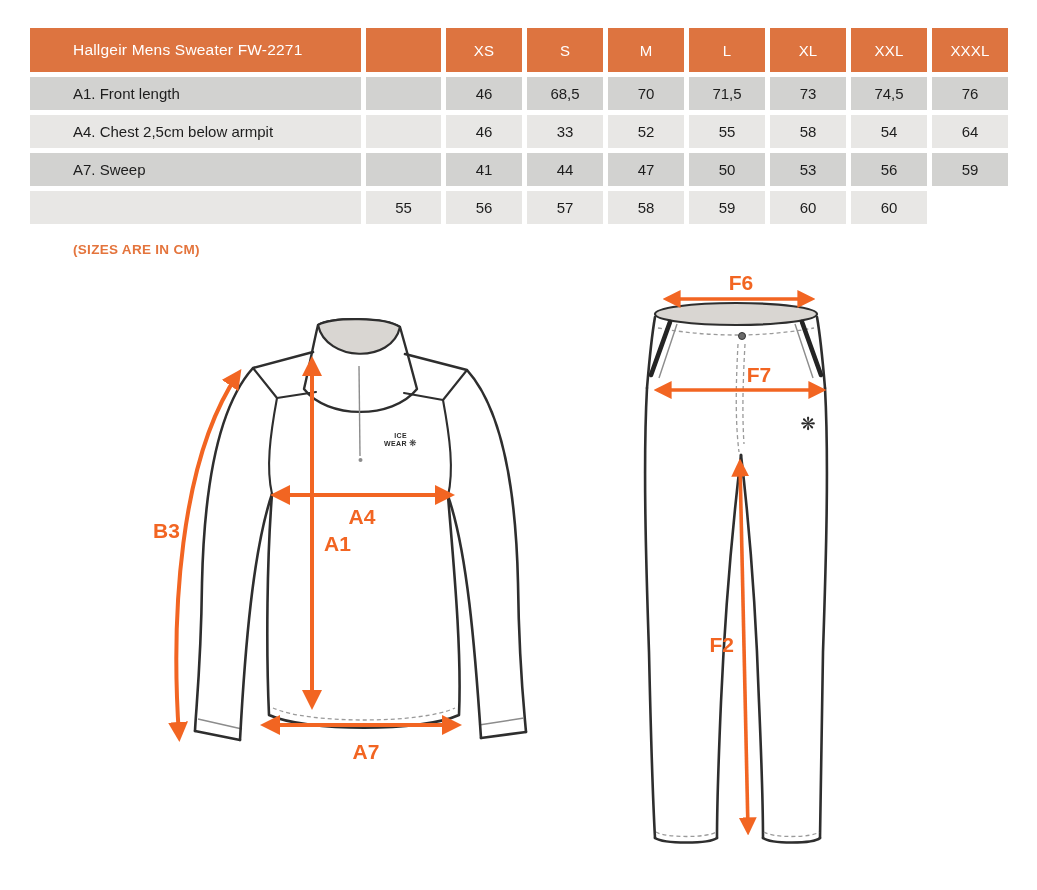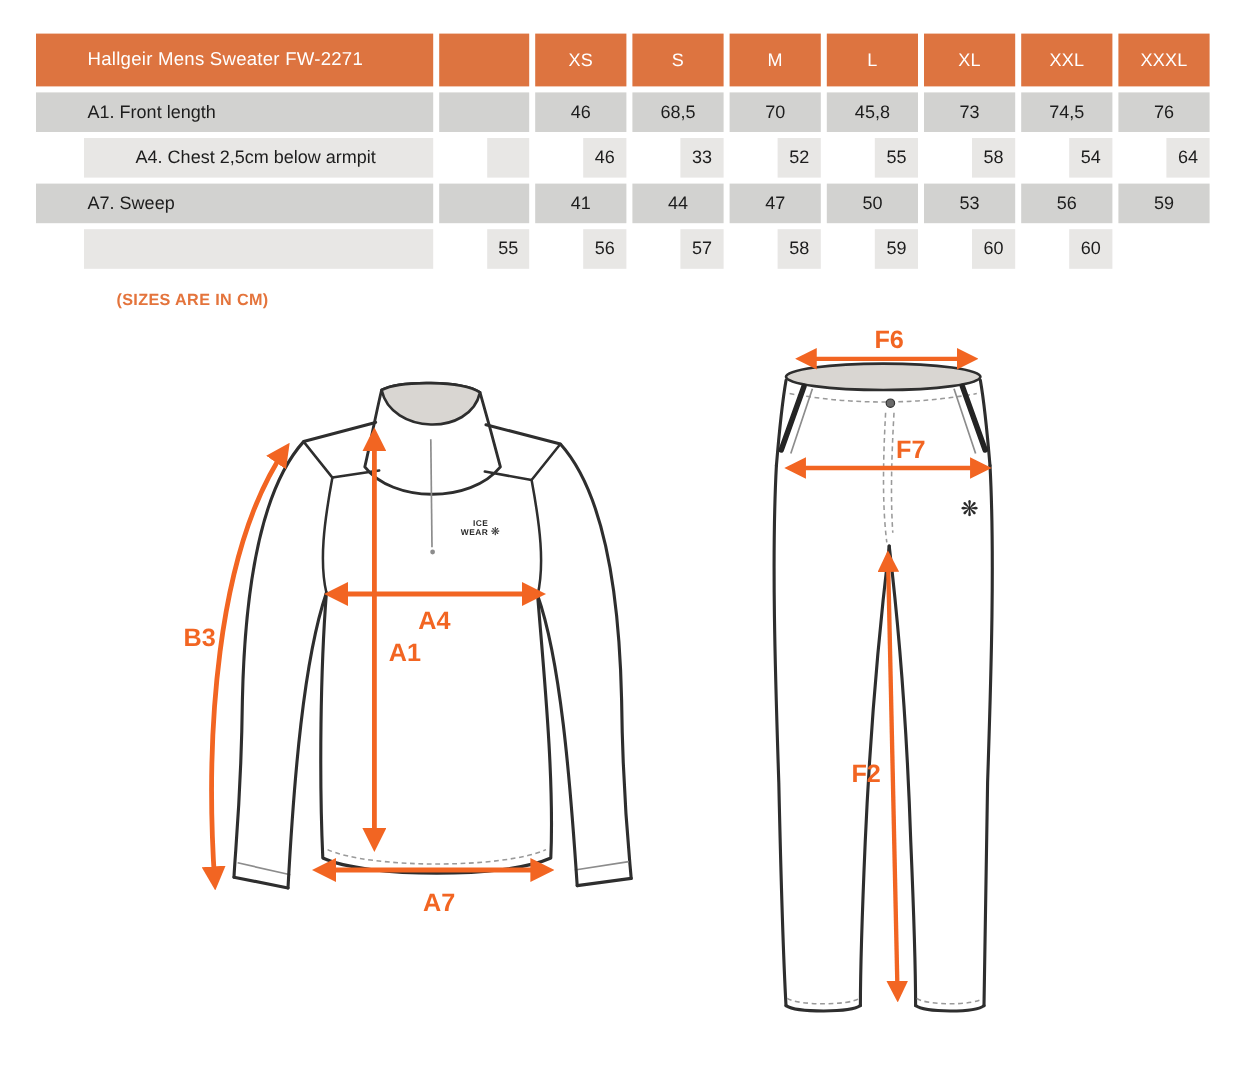--- a/index.html
+++ b/index.html
@@ -28,26 +28,26 @@
     display:flex;align-items:center;justify-content:center;
     letter-spacing:.2px;
   }
   .hcell.title{justify-content:flex-start;padding-left:43px;font-size:15.5px;}
   .cell{
     font-size:15px;color:#1d1d1d;
     display:flex;align-items:center;justify-content:center;
   }
   .cell.label{justify-content:flex-start;padding-left:43px;}
   .rowA{background:var(--row-dark);}
-  .rowB{background:var(--row-light);margin-left:40px;}
+  .rowB{background:var(--row-light);}
 
   
   .note{
     position:absolute;left:73px;top:242px;
-    color:var(--note-orange);font-size:13.5px;font-weight:600;letter-spacing:.3px;margin-left:24px;
+    color:var(--note-orange);font-size:13.5px;font-weight:600;letter-spacing:.3px;
   }
 
   
   .diag{position:absolute;}
   .outline{fill:none;stroke:var(--line-dark);stroke-width:2.6;stroke-linecap:round;stroke-linejoin:round;}
   .seam{fill:none;stroke:var(--line-dark);stroke-width:2.1;stroke-linecap:round;}
   .thin{fill:none;stroke:#8c8c8c;stroke-width:1.4;}
   .dashed{fill:none;stroke:#9a9a9a;stroke-width:1.3;stroke-dasharray:4 3;}
   .collar-fill{fill:#fff;stroke:var(--line-dark);stroke-width:2.4;stroke-linejoin:round;}
   .collar-gray{fill:#D9D6D2;stroke:var(--line-dark);stroke-width:2.2;stroke-linejoin:round;}
@@ -75,21 +75,21 @@
     <div class="hcell">L</div>
     <div class="hcell">XL</div>
     <div class="hcell">XXL</div>
     <div class="hcell">XXXL</div>
 
     <div class="cell label rowA">A1. Front length</div>
     <div class="cell rowA"></div>
     <div class="cell rowA">46</div>
     <div class="cell rowA">68,5</div>
     <div class="cell rowA">70</div>
-    <div class="cell rowA">45,8</div>
+    <div class="cell rowA">71,5</div>
     <div class="cell rowA">73</div>
     <div class="cell rowA">74,5</div>
     <div class="cell rowA">76</div>
 
     <div class="cell label rowB">A4. Chest 2,5cm below armpit</div>
     <div class="cell rowB"></div>
     <div class="cell rowB">46</div>
     <div class="cell rowB">33</div>
     <div class="cell rowB">52</div>
     <div class="cell rowB">55</div>

